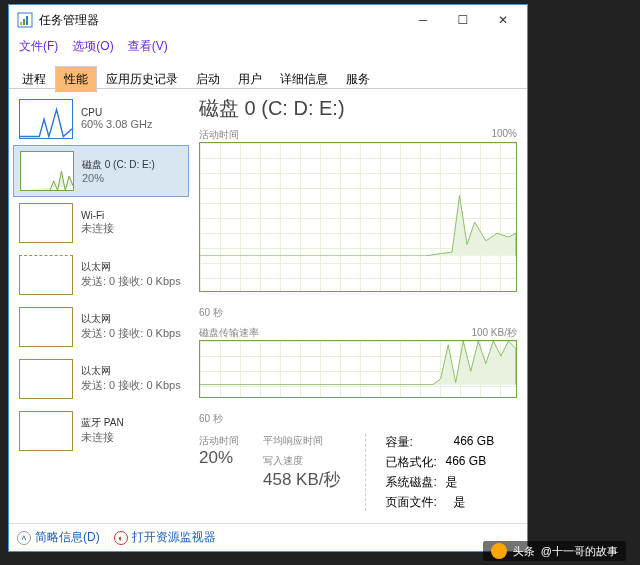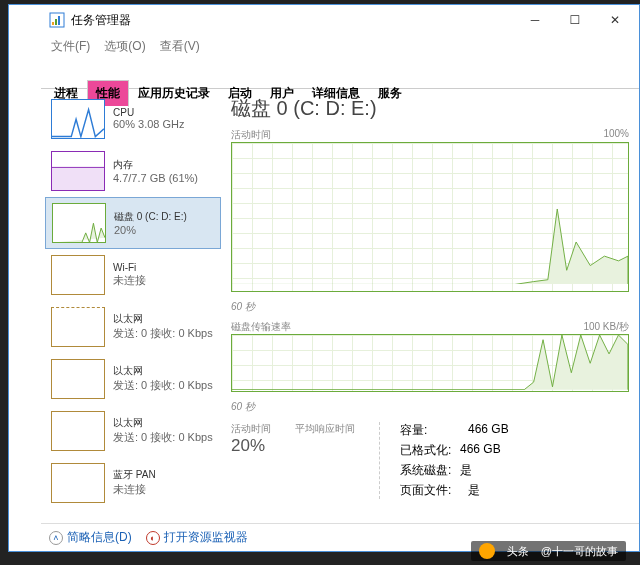--- a/index.html
+++ b/index.html
@@ -9,68 +9,67 @@
     font-size: 12px;
     background: #222;
     width: 640px;
     height: 565px;
     overflow: hidden;
     position: relative;
   }
   .window {
     position: absolute;
     left: 8px; top: 4px;
-    width: 632px; height: 548px;
+    width: 520px; height: 548px;
     background: #fff;
     border: 1px solid #4a90d9;
     display: flex;
     flex-direction: column;
-    padding-left: 32px;
   }
   .titlebar {
     height: 30px;
     display: flex;
     align-items: center;
     padding: 0 4px 0 8px;
     color: #000;
     font-size: 12px;
   }
   .titlebar .icon { width:16px; height:16px; margin-right:6px; }
   .titlebar-spacer { flex:1; }
   .winbtn { width: 40px; height: 28px; display:flex; align-items:center; justify-content:center; color:#333; }
-  .menubar { height: 22px; display:flex; align-items:center; padding: 0 4px; font-size:12px; color:#737373; gap:2px; }
+  .menubar { height: 22px; display:flex; align-items:center; padding: 0 4px; font-size:12px; color:#6d28d9; gap:2px; }
   .menubar span { padding: 2px 6px; }
   .tabs { display:flex; border-bottom:1px solid #ccc; padding: 0 4px; font-size:12px; margin-top:4px; }
-  .tab { padding: 4px 8px; border:1px solid transparent; border-bottom:none; position:relative; top:19px; color:#000;font-weight:bold;}
-  .tab.active { border-color:#ccc; background:#ec4899; border-bottom:1px solid #fff;}
+  .tab { padding: 4px 8px; border:1px solid transparent; border-bottom:none; position:relative; top:5px; color:#000;}
+  .tab.active { border-color:#ccc; background:#fdba74; border-bottom:1px solid #fff;}
   .body { flex:1; display:flex; overflow:hidden; }
   .sidebar { width: 180px; border-right: none; overflow-y:auto; padding: 4px 0 4px 4px;}
   .side-item { display:flex; align-items:center; height:52px; padding:4px 6px; border-bottom:1px solid #fff; }
   .side-item.selected { background:#d8e6f2; border:1px solid #7aa7d6;}
   .side-graph { width:54px; height:40px; border:1px solid; background:#fff; margin-right:8px; position:relative; overflow:hidden;}
   .side-texts .t1 { font-size:10px; color:#333; }
   .side-texts .t2 { font-size:11px; color:#666; }
   .main { flex:1; padding: 6px 10px 4px 10px; display:flex; flex-direction:column; overflow:hidden;}
   .hdr { display:flex; justify-content:space-between; align-items:baseline; }
   .hdr h1 { font-size:20px; font-weight:400; margin:0; color:#444;}
   .hdr .model { font-size:12px; color:#555;}
   .chartlabel { display:flex; justify-content:space-between; font-size:10px; color:#888; margin-top:6px;}
   .chart { width:100%; border:1px solid #6bab3b; background:#fff; position:relative; overflow:hidden;}
   .chart.big { height:150px; }
   .chart.small { height:58px; }
   .chart svg { position:absolute; inset:0; }
-  .xlabel { font-size:10px; color:#888; margin-top:2px;font-style:italic;}
+  .xlabel { font-size:10px; color:#888; margin-top:8px;}
   .stats { display:flex; gap:24px; margin-top:8px;}
   .statcol { display:flex; flex-direction:column; gap:6px; }
   .stat .lbl { font-size:10px; color:#888; }
   .stat .val { font-size:17px; color:#555; }
   .footer { height:28px; border-top:1px solid #ddd; display:flex; align-items:center; padding:0 8px; font-size:12px; gap:14px;}
   .footer a { color:#1b61b5; text-decoration:none; display:flex; align-items:center; gap:4px;}
   .circ { width:14px; height:14px; border:1px solid #999; border-radius:50%; display:inline-flex; align-items:center; justify-content:center; font-size:9px;}
-  .credit { position:absolute; right:14px; bottom:4px; background:rgba(0,0,0,.55); color:#fff; font-size:11px; padding:2px 8px; border-radius:2px; display:flex; align-items:center; gap:12px;}
+  .credit { position:absolute; right:14px; bottom:4px; background:rgba(0,0,0,.55); color:#fff; font-size:11px; padding:2px 8px; border-radius:2px; display:flex; align-items:center; gap:6px;}
   .credit .av { width:16px;height:16px;border-radius:50%;background:#ffa500;}
   .grid-v::before { content:""; position:absolute; inset:0;
     background-image: linear-gradient(to right, #e6f0db 1px, transparent 1px),
                       linear-gradient(to bottom, #e6f0db 1px, transparent 1px);
     background-size: 20px 15px;
   }
   .divider-v { border-left:1px dashed #ccc; padding-left:20px;}
 </style>
 </head>
 <body>
@@ -110,30 +109,20 @@
     <div class="sidebar">
       <div class="side-item">
         <div class="side-graph" style="border-color:#2e7cd6"><svg viewBox="0 0 54 40">
               <polyline points="0,38 20,38 25,20 30,38 38,10 45,38 54,30" fill="none" stroke="#2e7cd6" stroke-width="1.5"></polyline>
             </svg></div>
         <div class="side-texts">
             <div class="t1">CPU</div>
             <div class="t2">60% 3.08 GHz</div>
           </div>
       </div>
-      <div class="side-item">
-        <div class="side-graph" style="border-color:#8a2bb5"><svg viewBox="0 0 54 40">
-              <rect x="0" y="16" width="54" height="24" fill="#f0e0f7"></rect>
-              <polyline points="0,16 54,16" stroke="#8a2bb5" fill="none"></polyline>
-            </svg></div>
-        <div class="side-texts">
-            <div class="t1">内存</div>
-            <div class="t2">4.7/7.7 GB (61%)</div>
-          </div>
-      </div>
       <div class="side-item selected">
         <div class="side-graph" style="border-color:#6bab3b"><svg viewBox="0 0 54 40">
               <polyline points="0,40 30,40 34,30 38,40 42,20 46,40 50,25 54,35" fill="#e8f2de" stroke="#6bab3b" stroke-width="1"></polyline>
             </svg></div>
         <div class="side-texts">
             <div class="t1">磁盘 0 (C: D: E:)</div>
             <div class="t2">20%</div>
           </div>
       </div>
       <div class="side-item">
@@ -211,20 +200,24 @@
       <div class="stats">
         <div class="statcol">
           <div class="stat">
               <div class="lbl">活动时间</div>
               <div class="val">20%</div>
             </div>
         </div>
         <div class="statcol">
           <div class="stat">
               <div class="lbl">平均响应时间</div>
+            </div>
+          <div class="stat">
+              <div class="lbl">写入速度</div>
+              <div class="val">458 KB/秒</div>
             </div>
         </div>
         <div class="statcol divider-v" style="gap:3px;">
           <div style="display:flex;gap:8px">
               <span class="lbl" style="width:60px">容量:</span>
               <span class="valS">466 GB</span>
             </div>
           <div style="display:flex;">
               <span class="lbl" style="width:60px">已格式化:</span>
               <span class="valS">466 GB</span>

